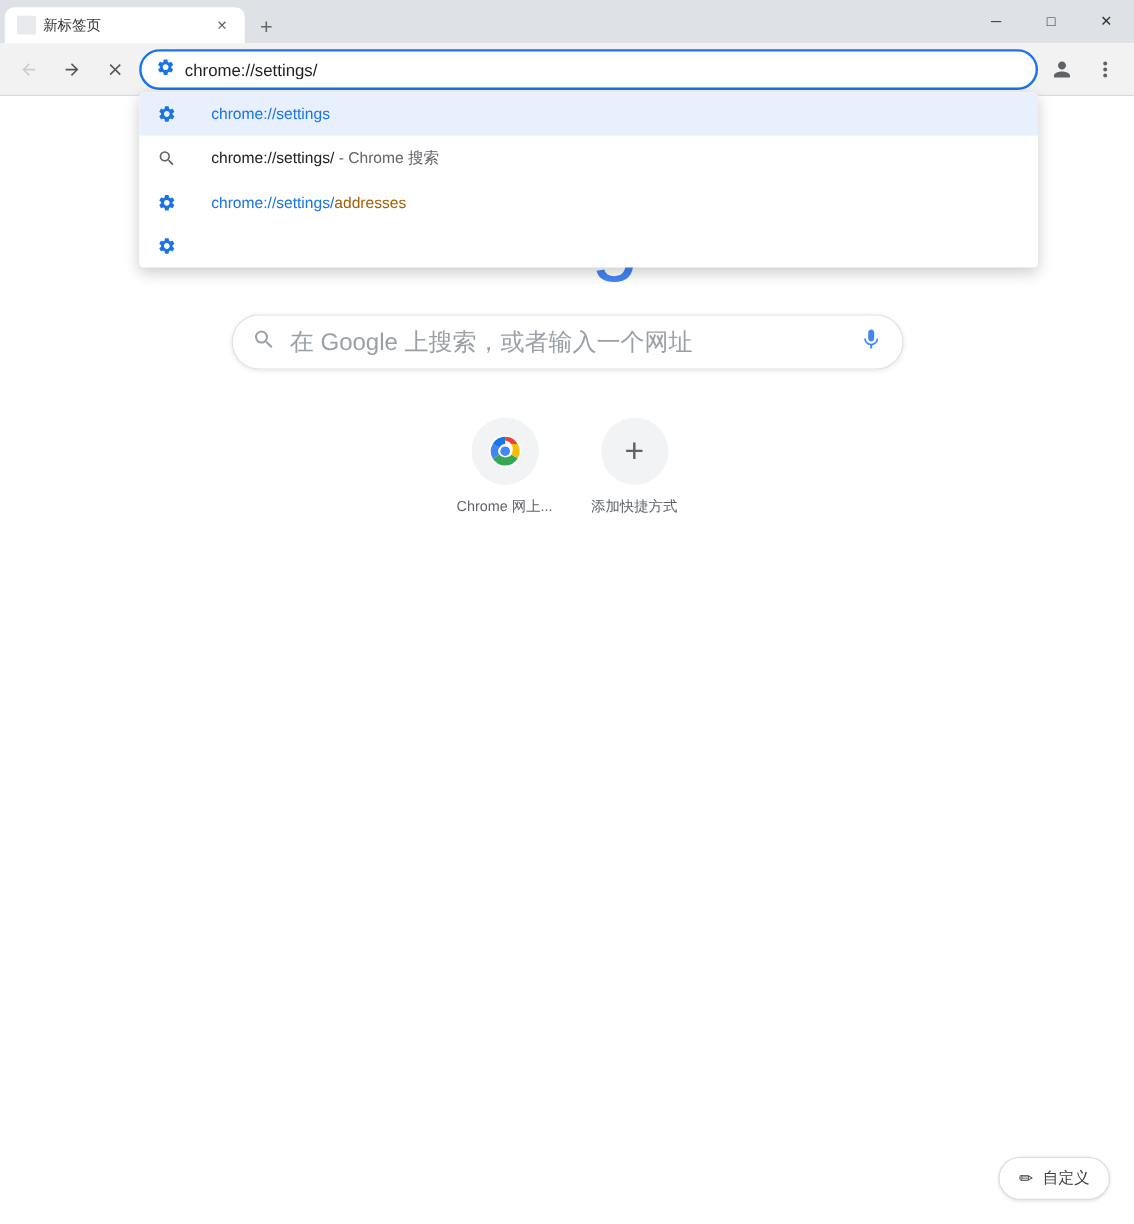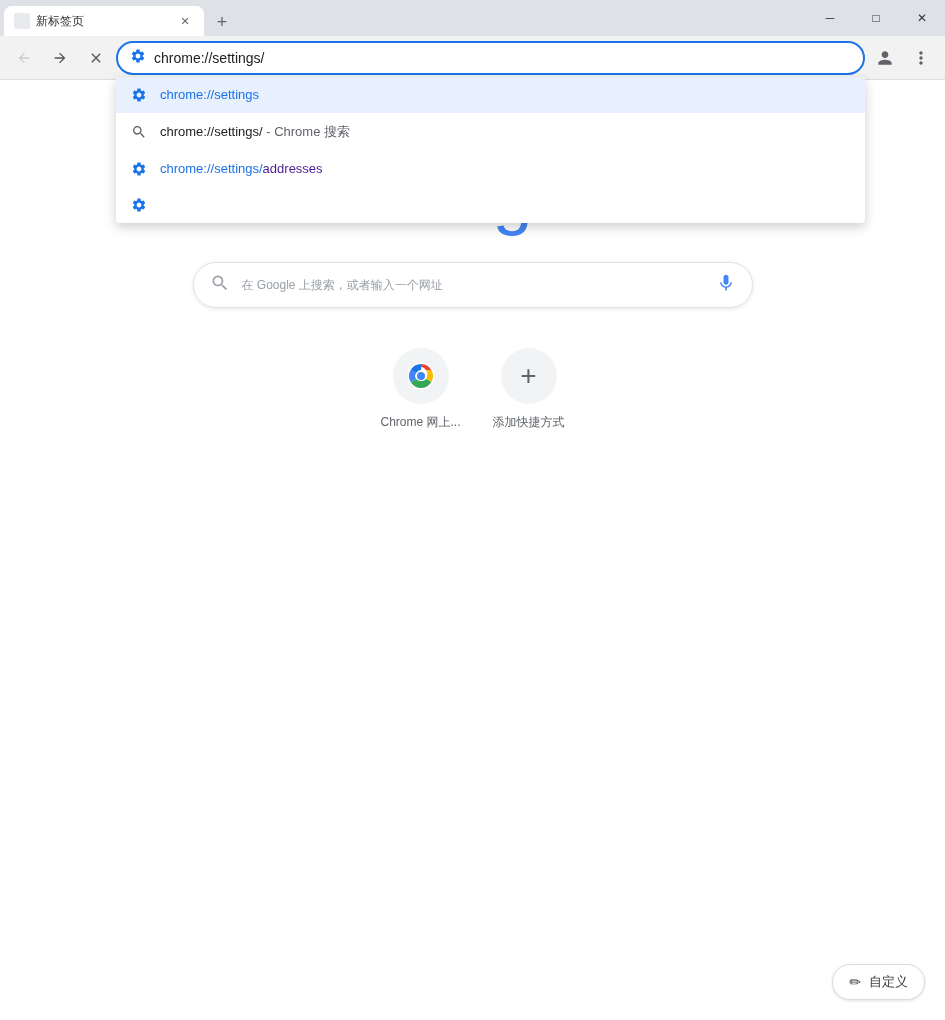--- a/index.html
+++ b/index.html
@@ -163,38 +163,38 @@
       background: #fff;
       border-radius: 4px;
       box-shadow: 0 4px 12px rgba(0,0,0,0.2);
       z-index: 100;
       overflow: hidden;
     }
     .dropdown-item {
       display: flex;
       align-items: center;
       padding: 10px 14px;
-      gap: 12px;
+      gap: 28px;
       cursor: pointer;
       font-size: 13px;
     }
     .dropdown-item.active { background: #e8f0fe; }
     .dropdown-item .item-icon {
       font-size: 14px;
       width: 18px;
       display: flex;
       align-items: center;
       justify-content: center;
     }
     .dropdown-item .item-text {
       flex: 1;
     }
     .item-url-blue { color: #1a73e8; font-weight: 500; }
     .item-url-normal { color: #202124; }
-    .item-url-suffix { color: #4c1d95; margin-top: 40px; }
+    .item-url-suffix { color: #a16207; margin-top: 40px; }
     .item-gray-text { color: #5f6368; }
 
     
     .gear-icon-svg {
       width: 16px;
       height: 16px;
       fill: #1a73e8;
     }
     .search-icon-svg {
       width: 16px;
@@ -263,21 +263,21 @@
       box-shadow: 0 1px 4px rgba(0,0,0,0.1);
       margin-bottom: 40px;
     }
     .search-icon-inner {
       color: #9aa0a6;
       font-size: 18px;
     }
     .search-placeholder {
       flex: 1;
       color: #9aa0a6;
-      font-size: 12px;
+      font-size: 20px;
     }
     .voice-icon {
       font-size: 18px;
       color: #4285f4;
       cursor: pointer;
     }
 
     
     .quick-access {
       display: flex;

